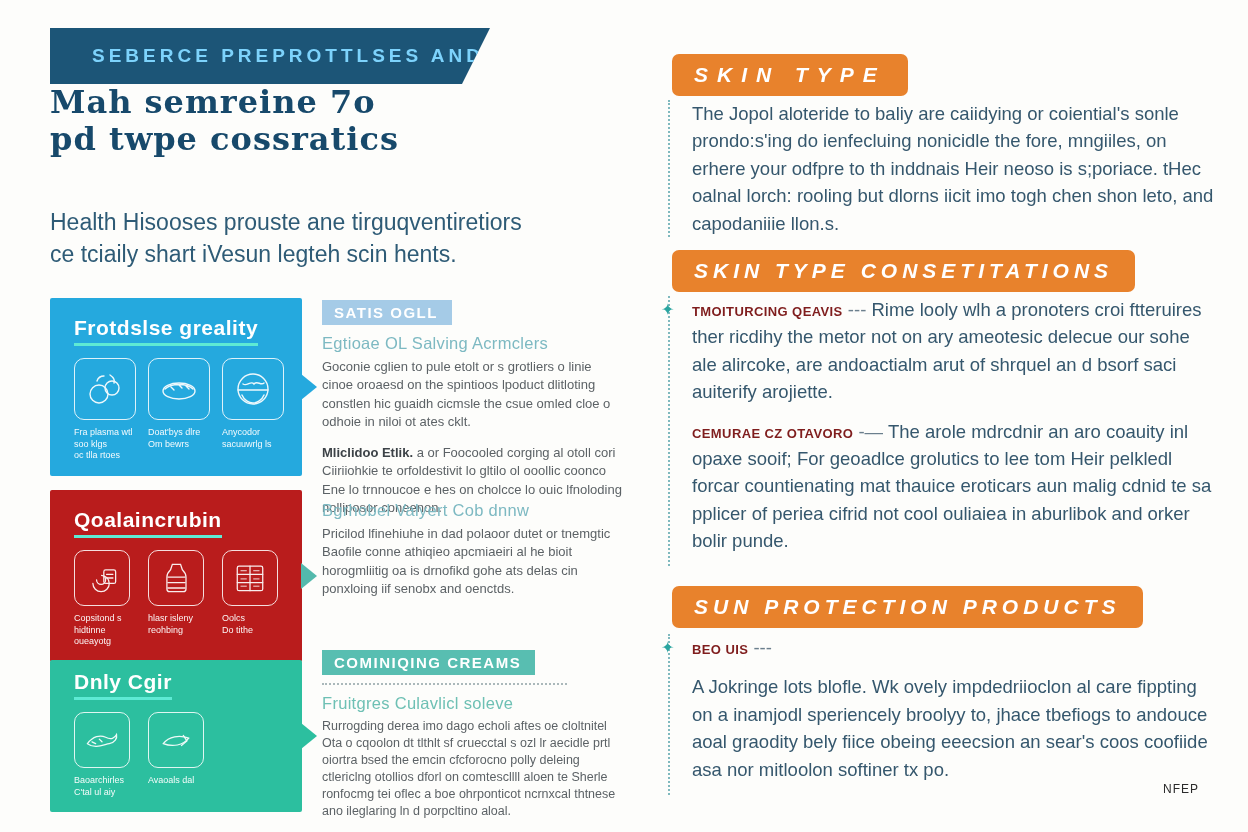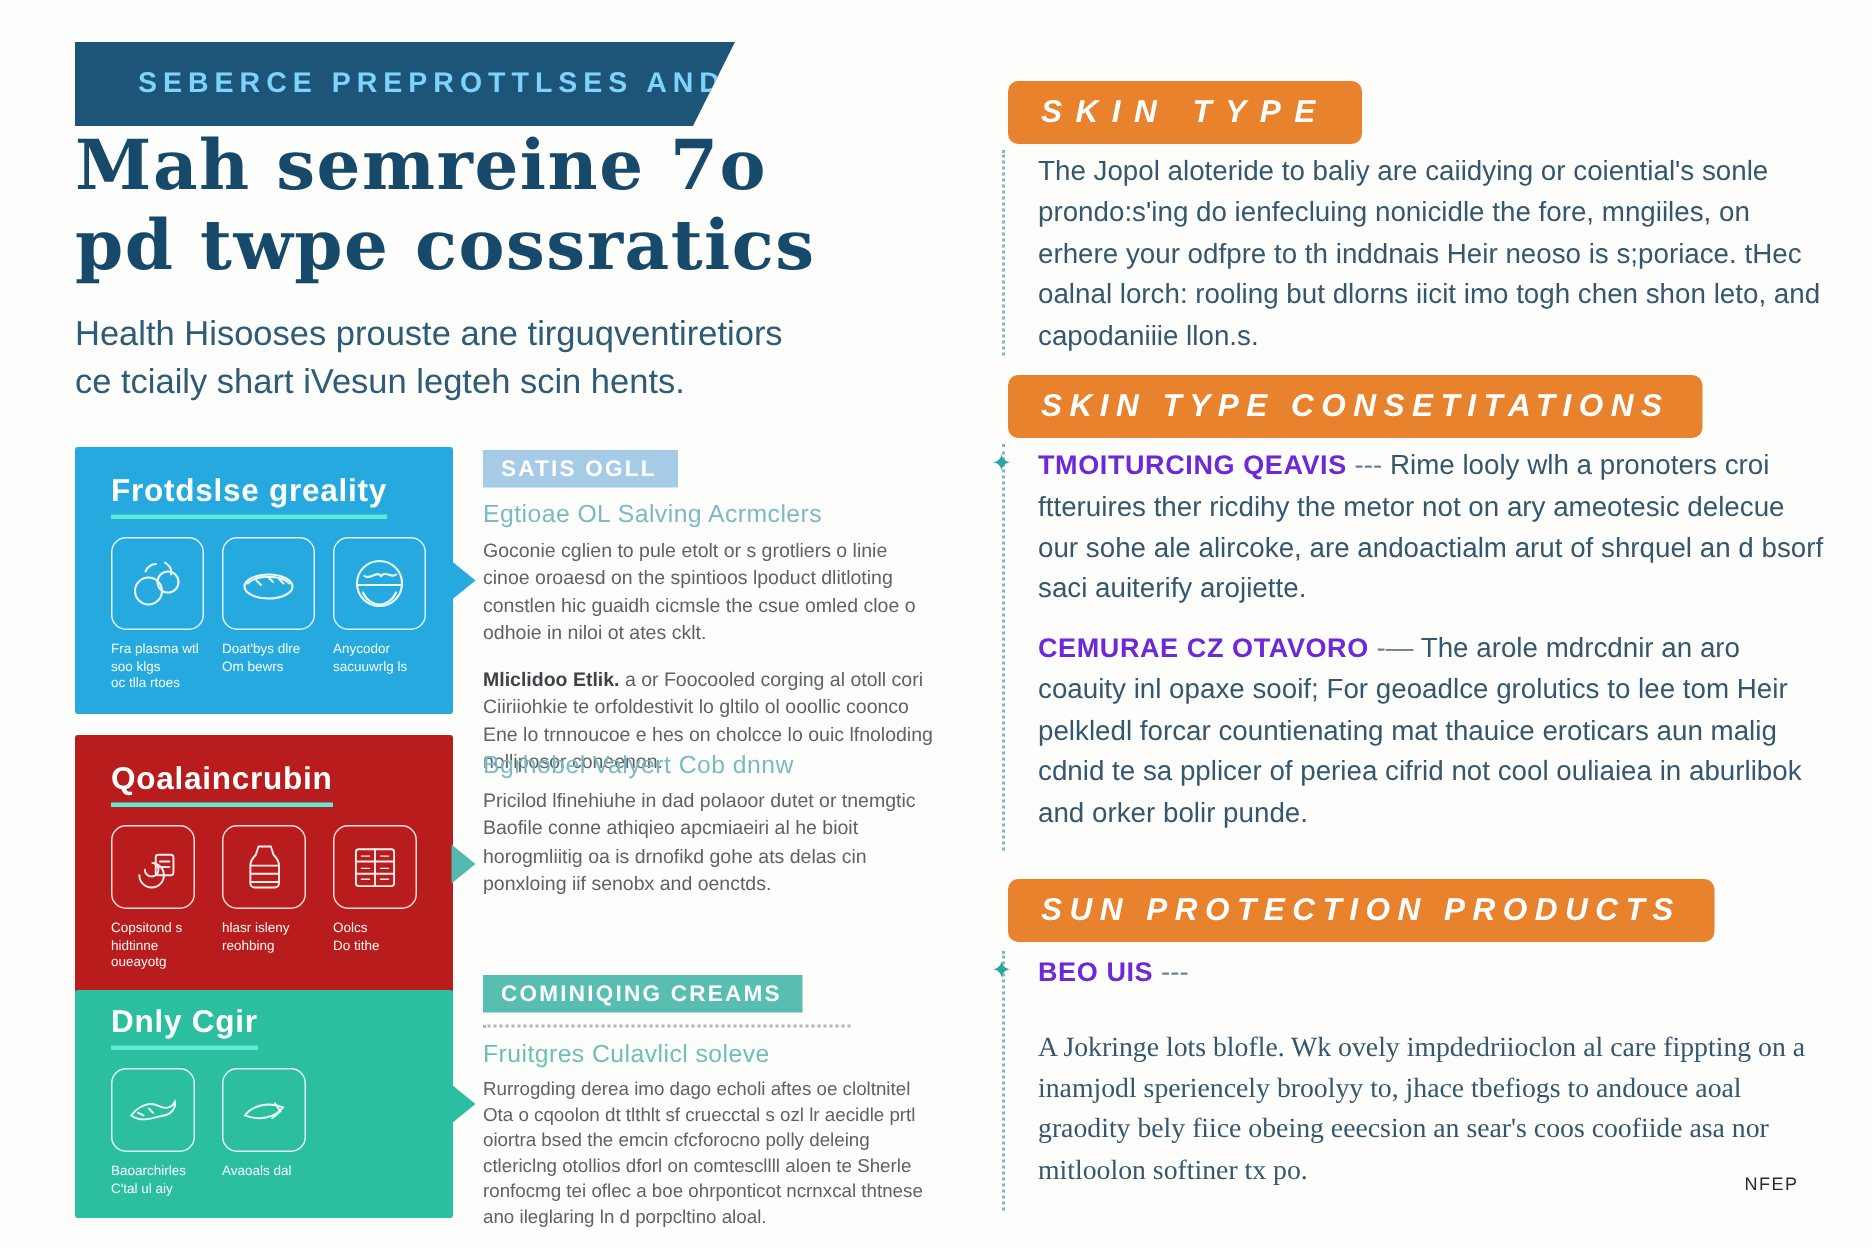--- a/index.html
+++ b/index.html
@@ -11,21 +11,21 @@
   
   .kicker {
     position:absolute; left:50px; top:28px; width:440px; height:56px;
     background:#1c5577; color:#7dd3fc; display:flex; align-items:center;
     padding-left:42px; font-size:19px; font-weight:bold; letter-spacing:4px;
     clip-path:polygon(0 0,100% 0,calc(100% - 28px) 100%,0 100%);
   }
   .title {
     position:absolute; left:50px; top:84px; width:580px;
     font-family:"DejaVu Serif", serif; font-weight:bold;
-    font-size:46px; line-height:1.16; color:#17496b; letter-spacing:1px;
+    font-size:32px; line-height:1.16; color:#17496b; letter-spacing:1px;
   }
   .subtitle {
     position:absolute; left:50px; top:206px; width:580px;
     font-size:23px; line-height:1.4; color:#2e5b76; white-space:pre-line;
   }
   
   .row { position:absolute; left:50px; display:flex; gap:20px; align-items:flex-start; }
   .row1 { top:298px; } .row2 { top:490px; } .row3 { top:648px; }
   .card {
     position:relative; width:252px; color:#fff;
@@ -82,23 +82,23 @@
   .rgroup {
     position:absolute; left:668px; width:548px;
     border-left:2px dotted #7fb9be; padding-left:22px;
     font-size:18.5px; line-height:1.48; color:#35576d;
   }
   .g1 { top:100px; } .g2 { top:296px; } .g3 { top:634px; }
   .bullet { position:relative; margin-bottom:12px; }
   .diamond {
     position:absolute; left:-31px; top:2px; color:#2aa5a0; font-size:16px;
   }
-  .lead { font-weight:bold; color:#6d28d9; font-size:18px; letter-spacing:.4px; }
+  .lead { font-weight:bold; color:#7f1d1d; font-size:13px; letter-spacing:.4px; }
   .dash { color:#6b7f8d; }
-  .sun-text { margin-top:24px;font-family:Liberation Serif, serif; }
+  .sun-text { margin-top:12px; }
   .footer-mark {
     position:absolute; left:1163px; top:782px; font-size:12px;
     color:#2b2b2b; letter-spacing:1px;
   }
 </style>
 </head>
 <body>
 
 <div class="kicker">
     <span>SEBERCE PREPROTTLSES AND</span>

